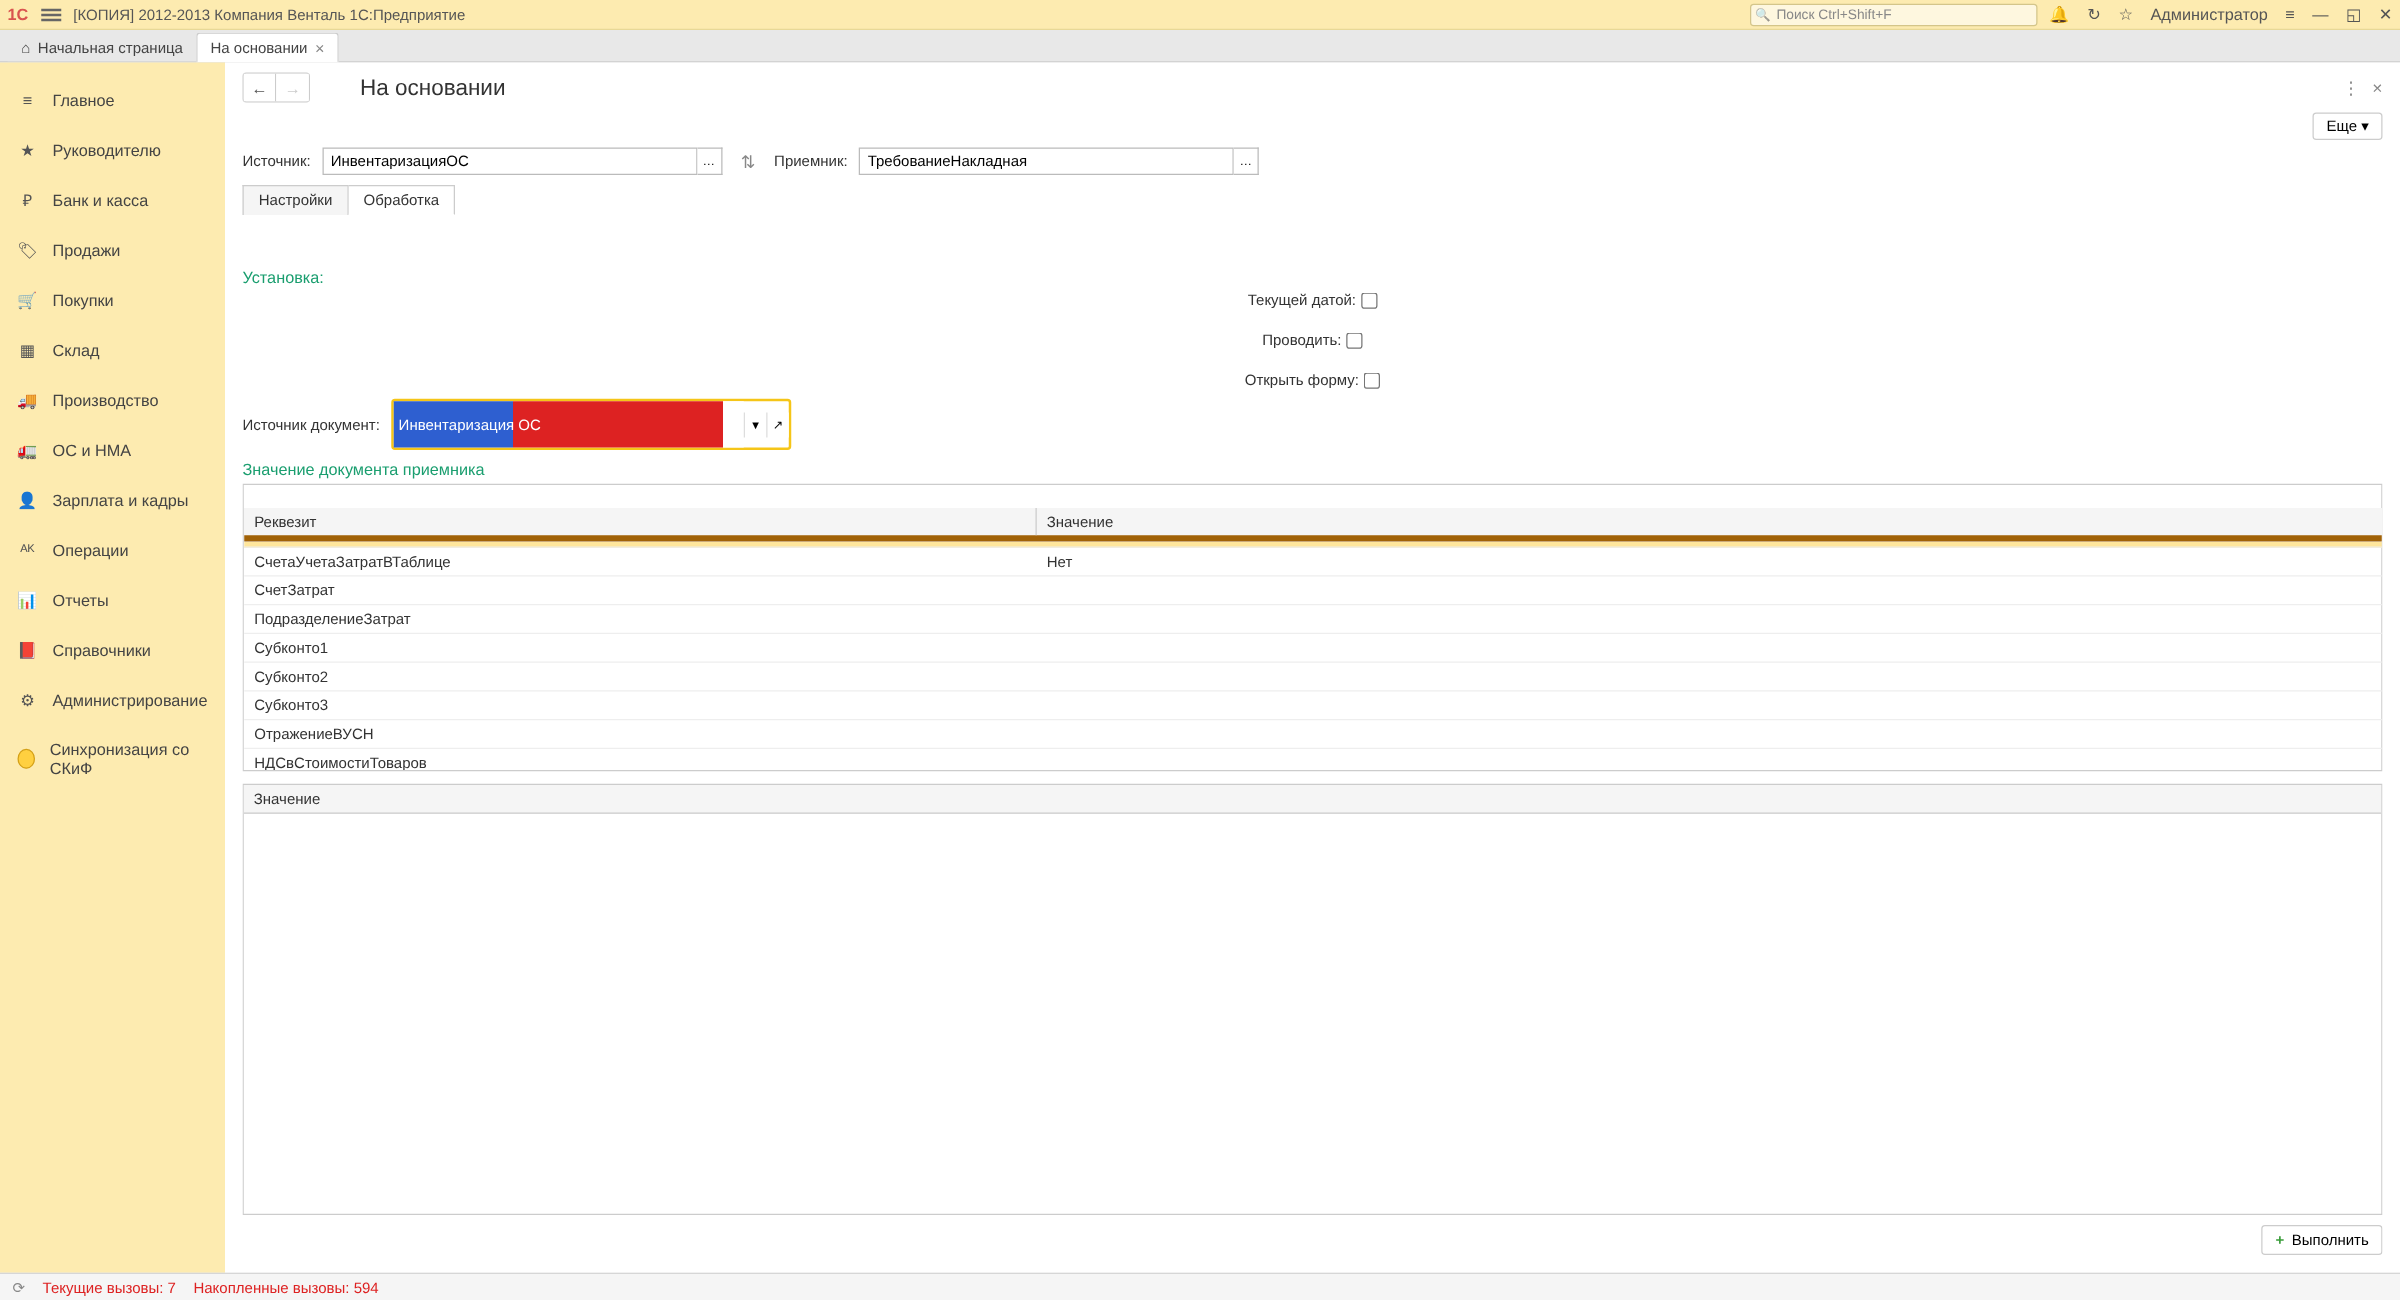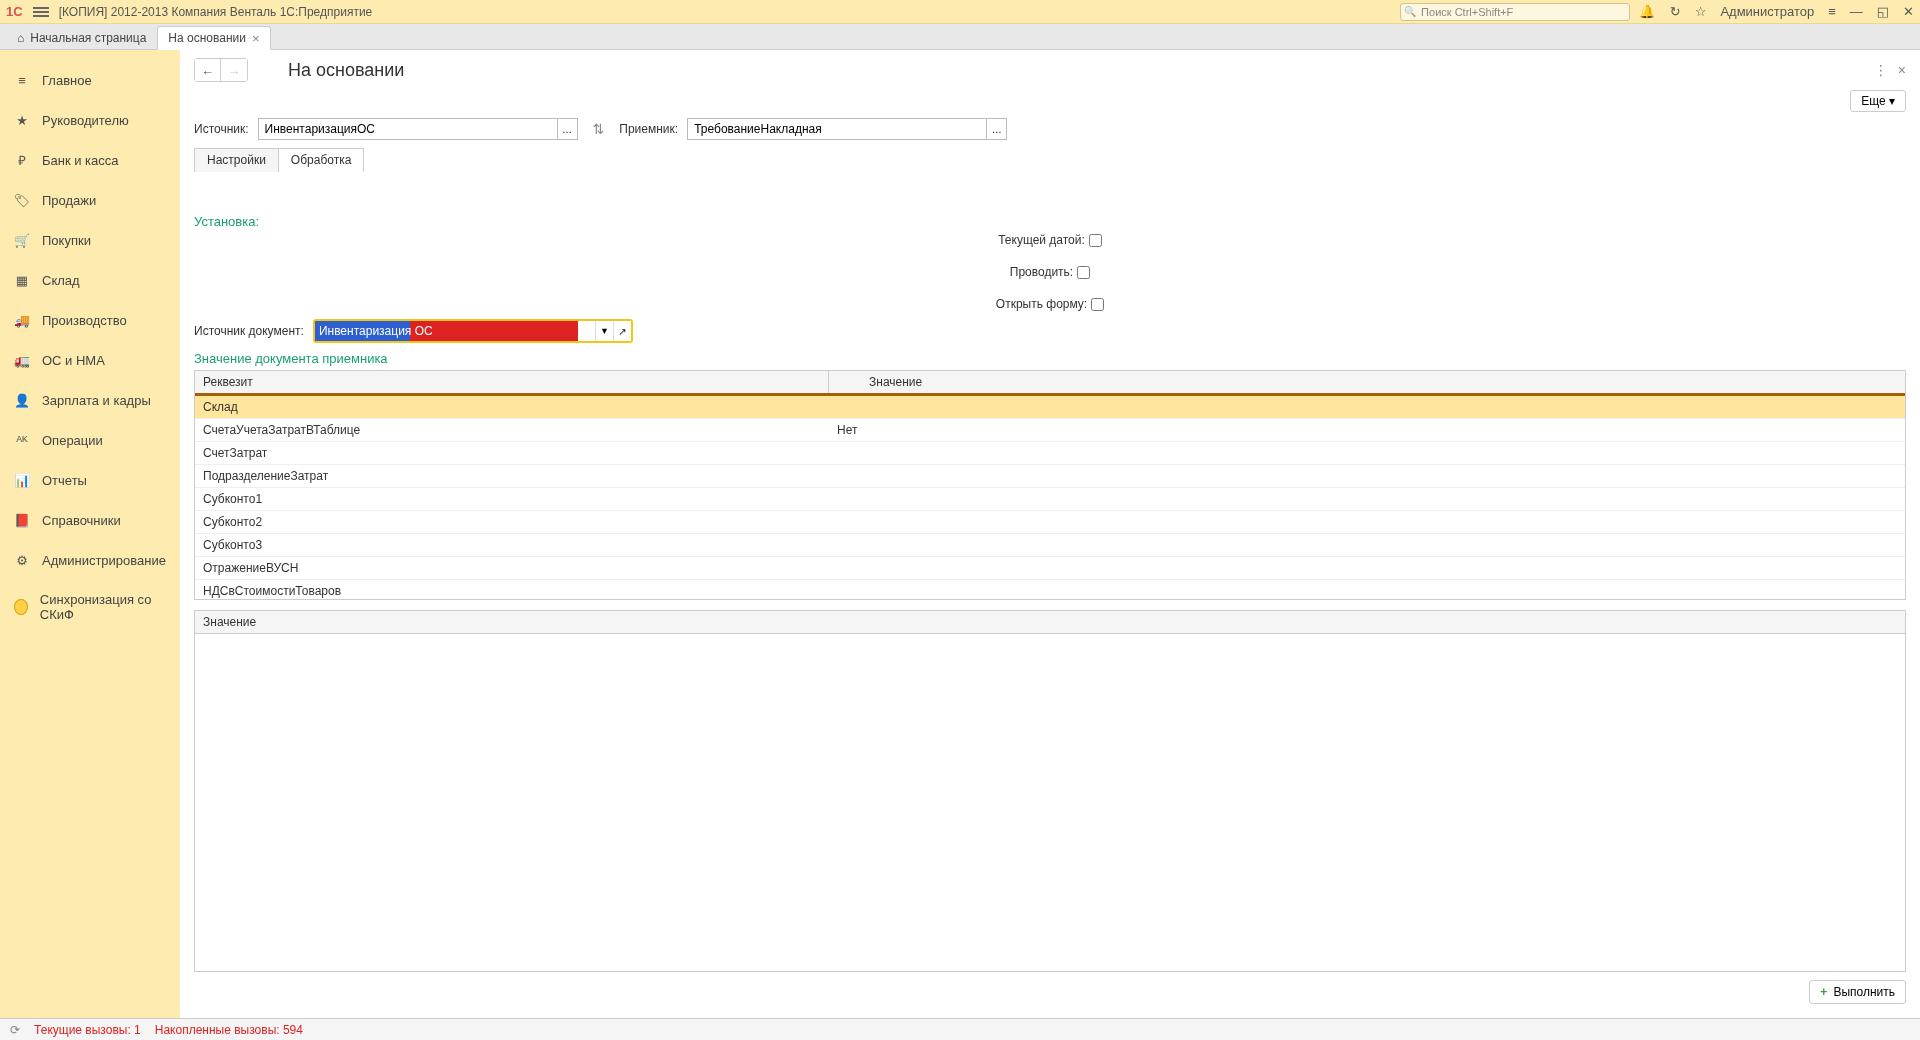--- a/index.html
+++ b/index.html
@@ -61,28 +61,28 @@
 .inner-tab:not(:first-child) { border-left: none; }
 .tab-content-wrap { border: 1px solid #ccc; padding: 10px; margin-top: -1px; flex: 1; display: flex; flex-direction: column; overflow: hidden; }
 
 .section-label { color: #1a9e6f; font-size: 13px; margin-bottom: 4px; }
 
 .check-row { display: flex; align-items: center; gap: 18px; margin-bottom: 8px; flex-direction: column; }
 .check-group { display: flex; align-items: center; gap: 4px; }
 .check-group input { width: 13px; height: 13px; }
 
 .doc-input-wrap { display: flex; align-items: center; border: 2px solid #f5c518; border-radius: 3px; }
-.doc-input { height: 20px; border: none; padding: 0 4px; font-size: 12px; width: 280px; outline: none; }
+.doc-input { height: 37px; border: none; padding: 0 4px; font-size: 12px; width: 280px; outline: none; }
 .doc-input.highlighted { background: linear-gradient(to right, #2e5fd0 0%, #2e5fd0 34%, #d22 34%, #d22 94%, #fff 94%); color: #fff; }
 .doc-drop { width: 18px; height: 20px; border: none; border-left: 1px solid #ddd; background: #fff; cursor: pointer; font-size: 9px; }
 .doc-open { width: 18px; height: 20px; border: none; border-left: 1px solid #ddd; background: #fff; cursor: pointer; font-size: 10px; }
 
 
 .attr-table { border: 1px solid #ccc; margin-bottom: 10px; height: 230px; overflow: auto; position: relative; }
-.attr-header { display: flex; background: #f5f5f5; border-bottom: 3px solid #a16207; position: sticky; top: 0; gap: 32px; }
+.attr-header { display: flex; background: #f5f5f5; border-bottom: 5px solid #a16207; position: sticky; top: 18px; }
 .attr-header .col { padding: 4px 8px; font-size: 12px; }
 .attr-header .col1 { width: 634px; border-right: 1px solid #ccc; }
 .attr-header .col2 { flex: 1; }
 .attr-row { display: flex; border-bottom: 1px solid #eee; }
 .attr-row.selected { background: #ffe69c; }
 .attr-row .col { padding: 4px 8px; font-size: 12px; }
 .attr-row .col1 { width: 634px; }
 .attr-row .col2 { flex: 1; }
 
 
@@ -313,15 +313,15 @@
           <span class="plus">+</span>
           <span>Выполнить</span>
         </button>
       </div>
     </div>
   </div>
 </div>
 
 <div class="status-bar">
   <span class="status-sync">⟳</span>
-  <span class="status-red">Текущие вызовы: 1</span>
+  <span class="status-red">Текущие вызовы: 7</span>
   <span class="status-red">Накопленные вызовы: 594</span>
 </div>
 
 </body></html>

